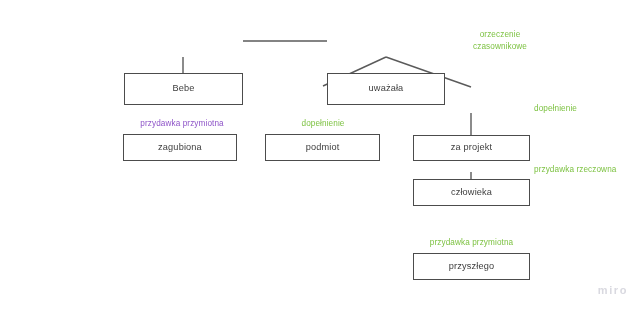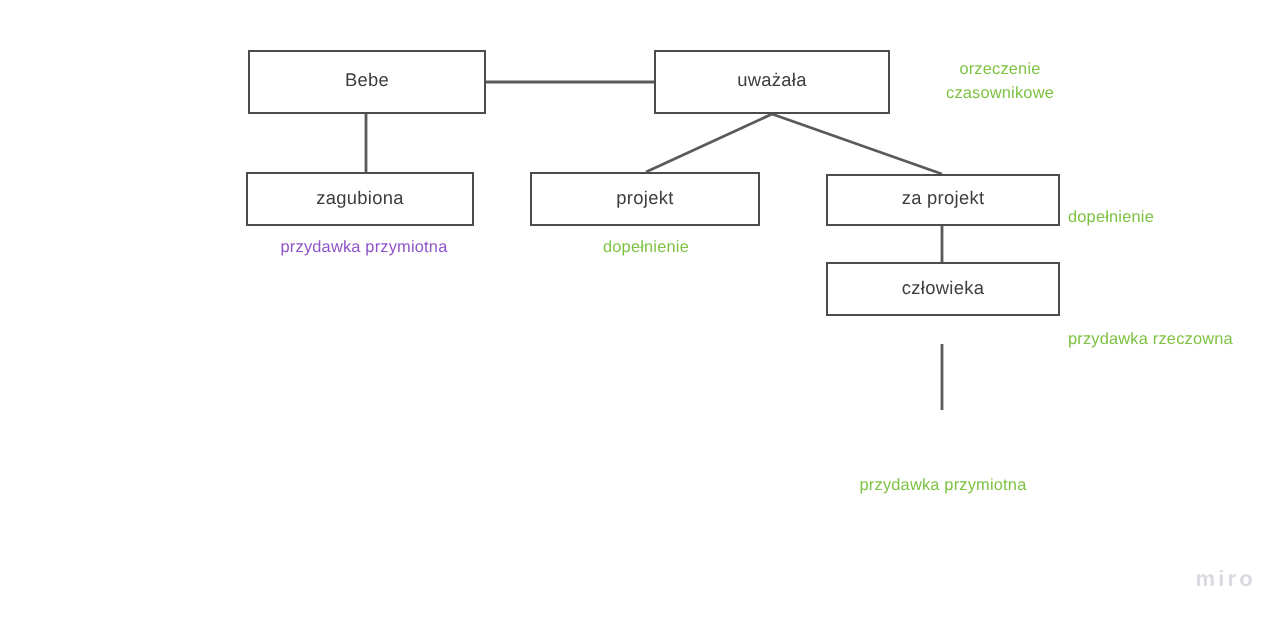--- a/index.html
+++ b/index.html
@@ -28,20 +28,21 @@
   }
   .node {
     position: absolute;
     box-sizing: border-box;
     background: #ffffff;
     border: 1.6px solid #4c4c4c;
     display: flex;
     align-items: center;
     justify-content: center;
     z-index: 2;
+    margin-top: 48px;
   }
   .node-label {
     font-size: 9.2px;
     color: #3d3d3d;
     letter-spacing: 0.15px;
     white-space: nowrap;
     line-height: 1;
   }
   .ann {
     position: absolute;
@@ -89,31 +90,34 @@
 
   <div class="node" style="left:327px; top:25px; width:118px; height:32px;">
     <span class="node-label">uważała</span>
   </div>
 
   <div class="node" style="left:123px; top:86px; width:114px; height:27px;">
     <span class="node-label">zagubiona</span>
   </div>
 
   <div class="node" style="left:265px; top:86px; width:115px; height:27px;">
-    <span class="node-label">projekt</span>
+    <span class="node-label">podmiot</span>
   </div>
 
   <div class="node" style="left:413px; top:87px; width:117px; height:26px;">
     <span class="node-label">za projekt</span>
   </div>
 
   <div class="node" style="left:413px; top:131px; width:117px; height:27px;">
     <span class="node-label">człowieka</span>
   </div>
 
+  <div class="node" style="left:413px; top:205px; width:117px; height:27px;">
+    <span class="node-label">przyszłego</span>
+  </div>
 
 
   <div class="ann green center" style="left:461px; top:29px; width:78px;">orzeczenie
 czasownikowe</div>
 
   <div class="ann purple center" style="left:125px; top:118px; width:114px;">przydawka przymiotna</div>
 
   <div class="ann green center" style="left:266px; top:118px; width:114px;">dopełnienie</div>
 
   <div class="ann green left" style="left:534px; top:103px; width:90px;">dopełnienie</div>

